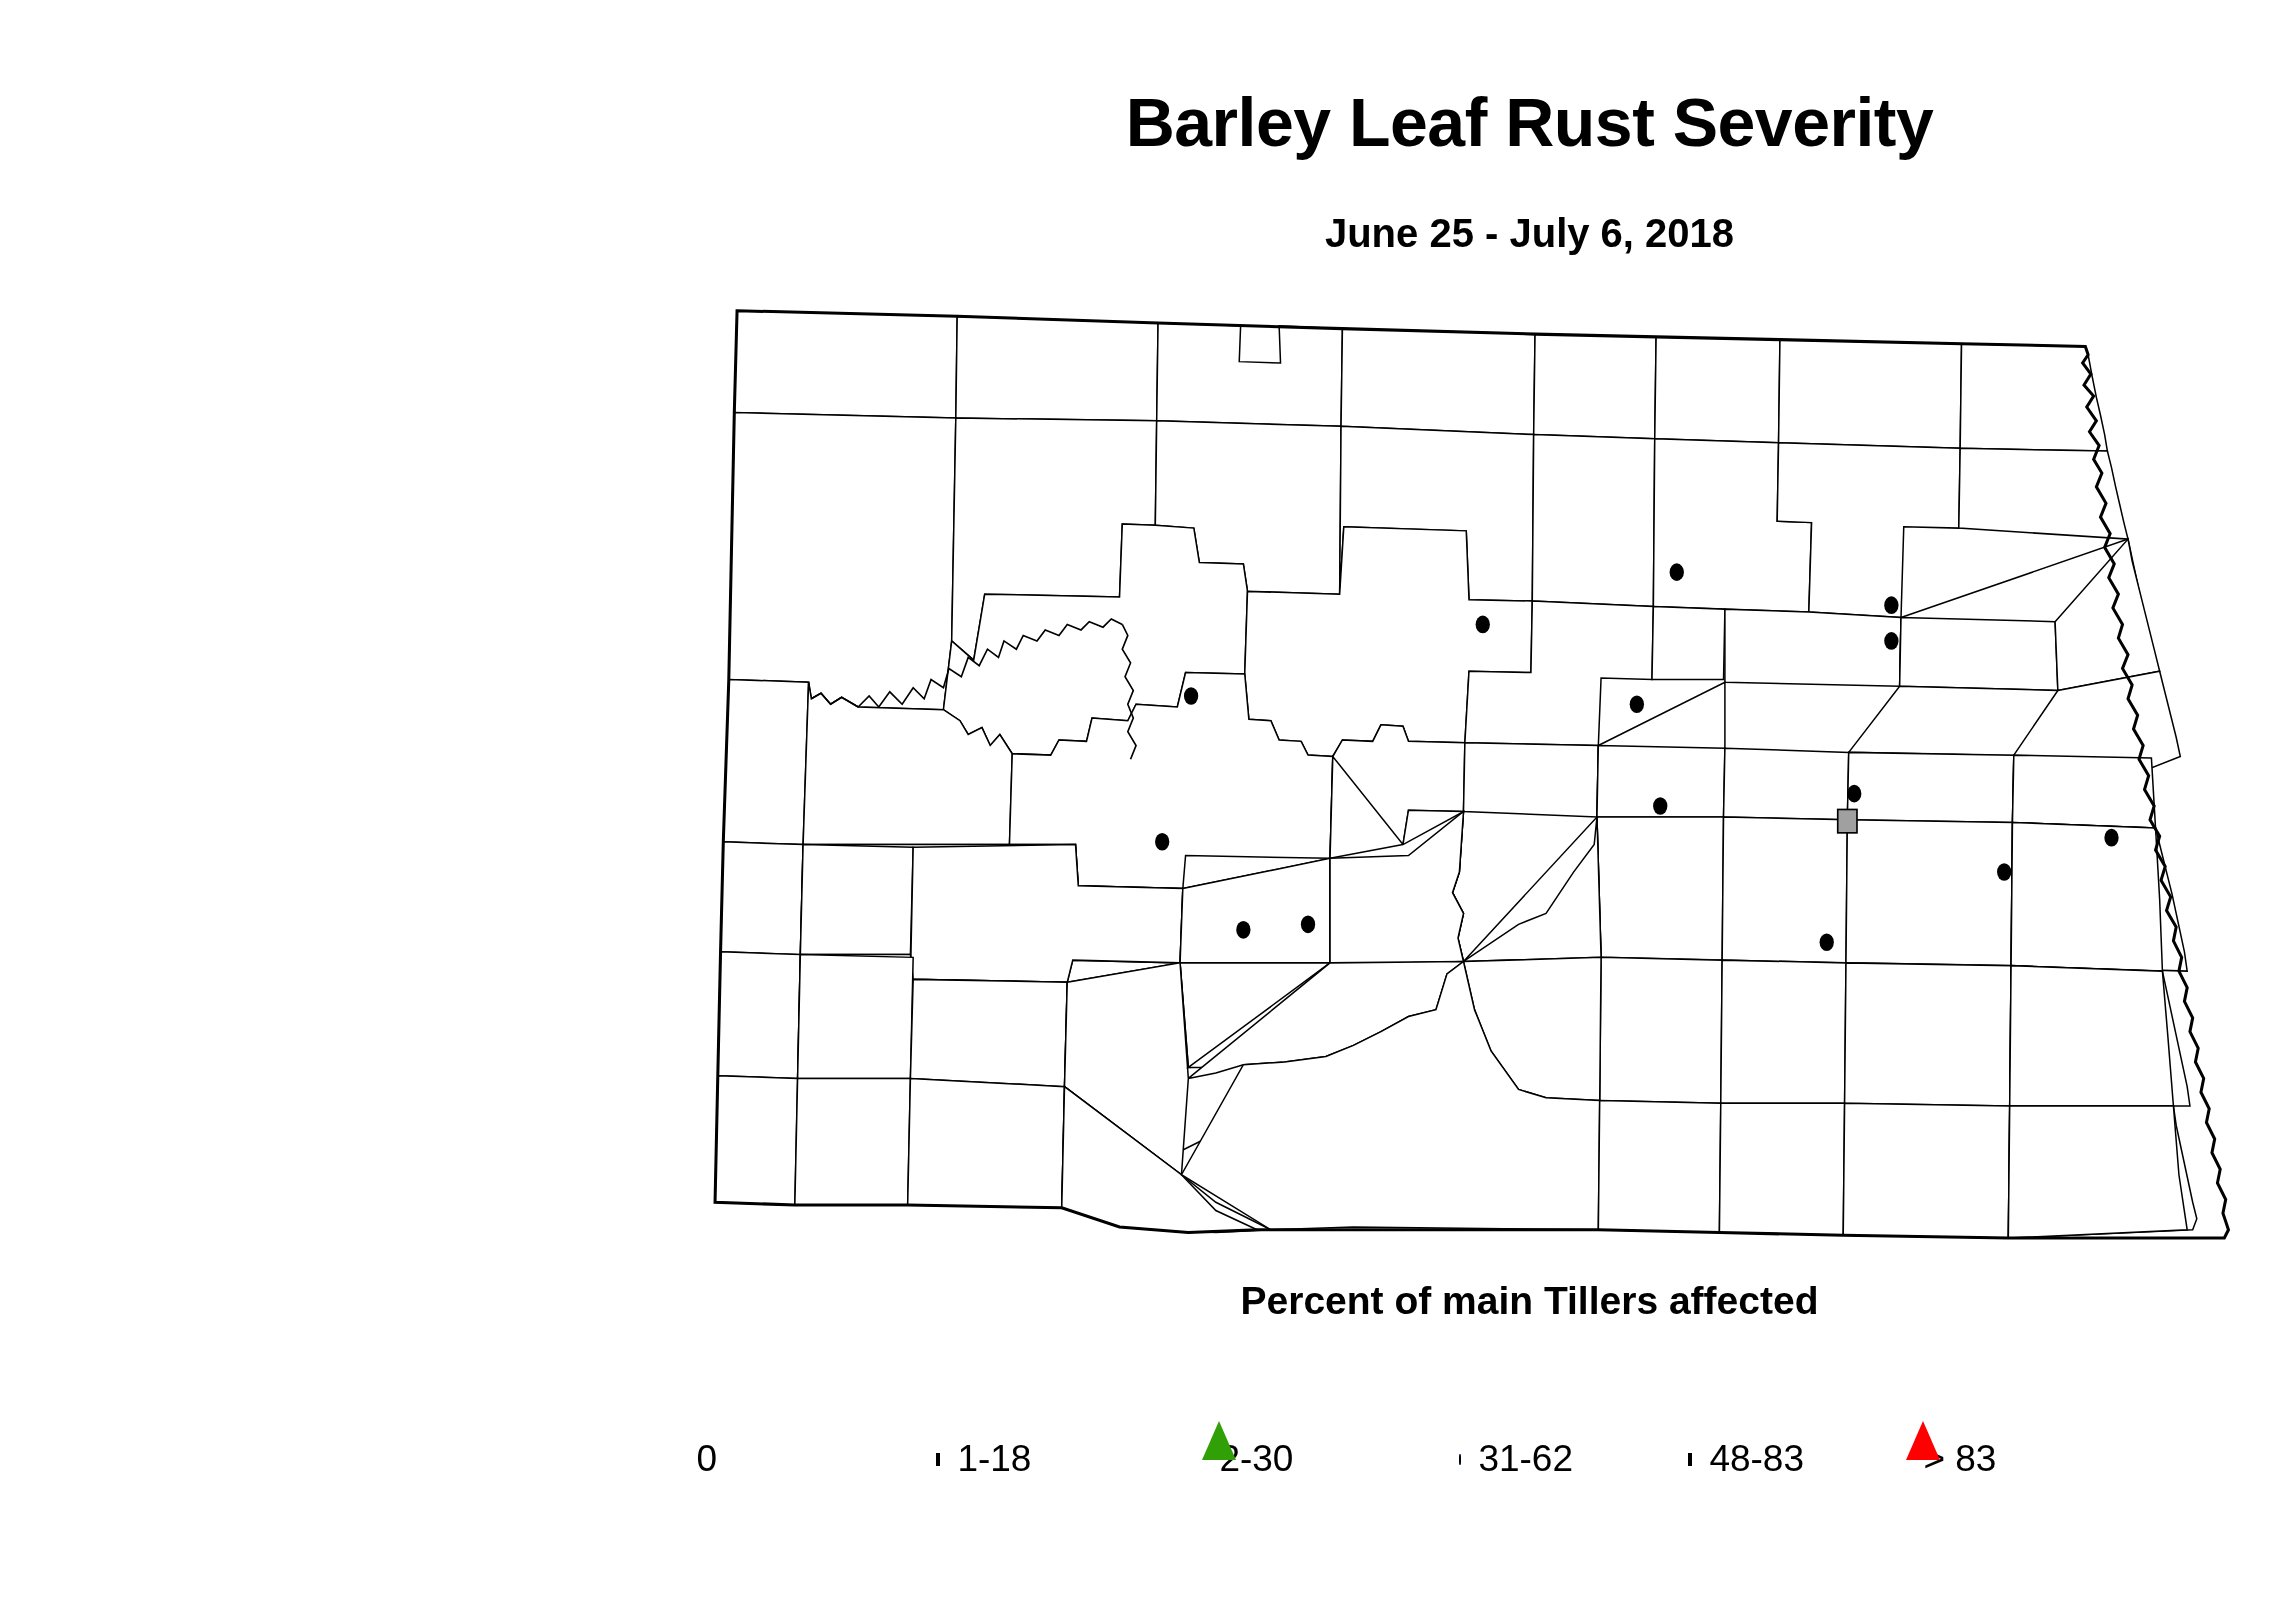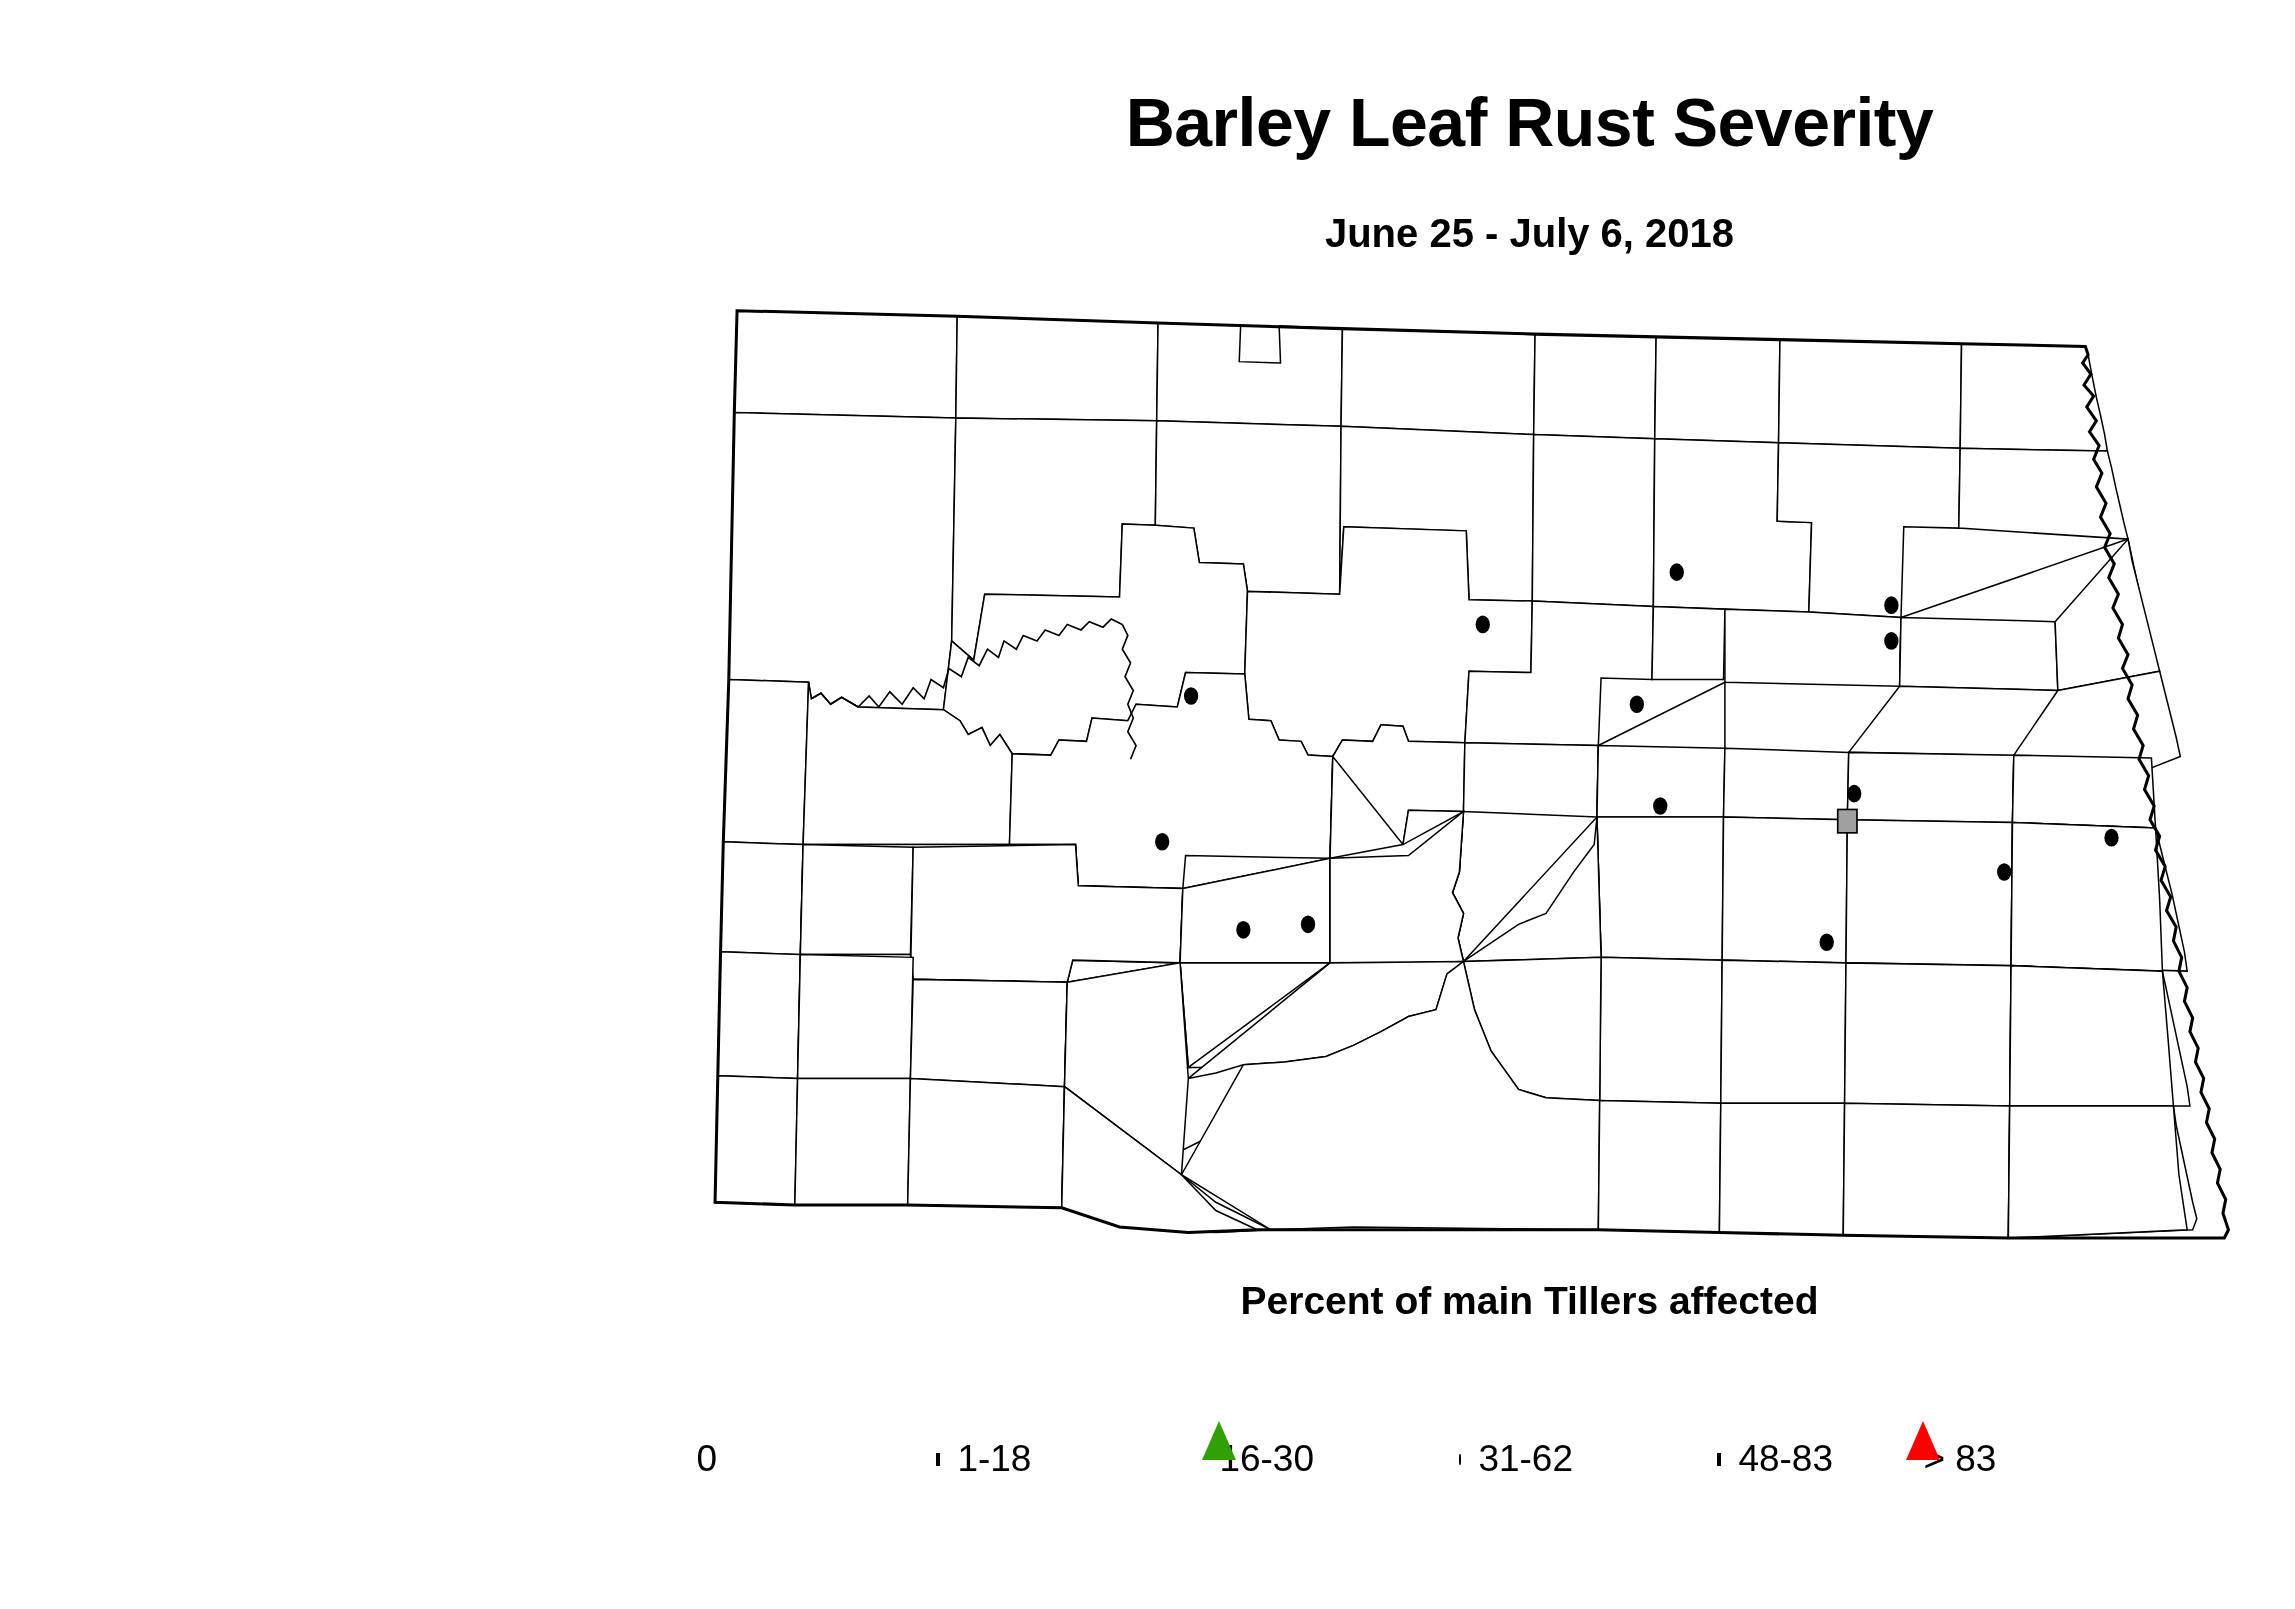--- a/index.html
+++ b/index.html
@@ -295,27 +295,27 @@
       <div class="legend-item" style="left: 0px;">
         <span class="sym"><span class="sym-dot" style="background: rgb(0, 0, 0);"></span></span>
         <span class="legend-label">0</span>
       </div>
       <div class="legend-item" style="left: 257px;">
         <span class="sym"><span class="sym-square" style="background: rgb(160, 160, 160);"></span></span>
         <span class="legend-label">1-18</span>
       </div>
       <div class="legend-item" style="left: 523px;">
         <span class="sym"><span class="sym-tri-wrap"><span class="sym-tri" style="position: absolute; left: 0px; bottom: 0px; border-bottom: 39px solid rgb(49, 160, 6);"></span></span></span>
-        <span class="legend-label">16-30</span>
+        <span class="legend-label">2-30</span>
       </div>
       <div class="legend-item" style="left: 780px;">
         <span class="sym"><span class="sym-circle" style="background: rgb(17, 102, 238);"></span></span>
         <span class="legend-label">31-62</span>
       </div>
-      <div class="legend-item" style="left: 1038px;">
+      <div class="legend-item" style="left: 1009px;">
         <span class="sym"><span class="sym-square" style="background: rgb(234, 232, 0);"></span></span>
         <span class="legend-label">48-83</span>
       </div>
       <div class="legend-item" style="left: 1227px;">
         <span class="sym"><span class="sym-tri-wrap"><span class="sym-tri" style="position: absolute; left: 0px; bottom: 0px; border-bottom: 39px solid rgb(255, 0, 0);"></span></span></span>
         <span class="legend-label">&gt; 83</span>
       </div>
     </div>
 
 </div>

